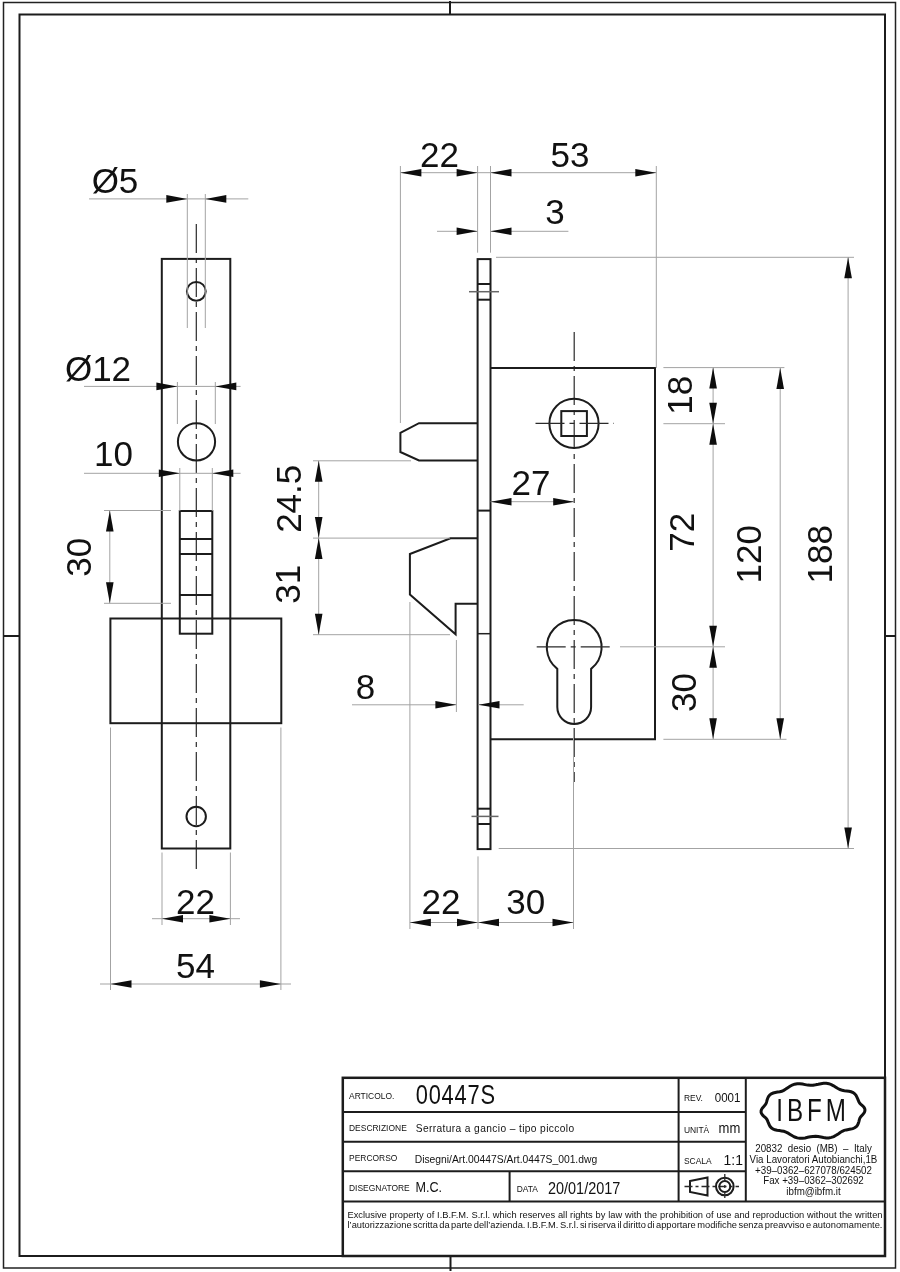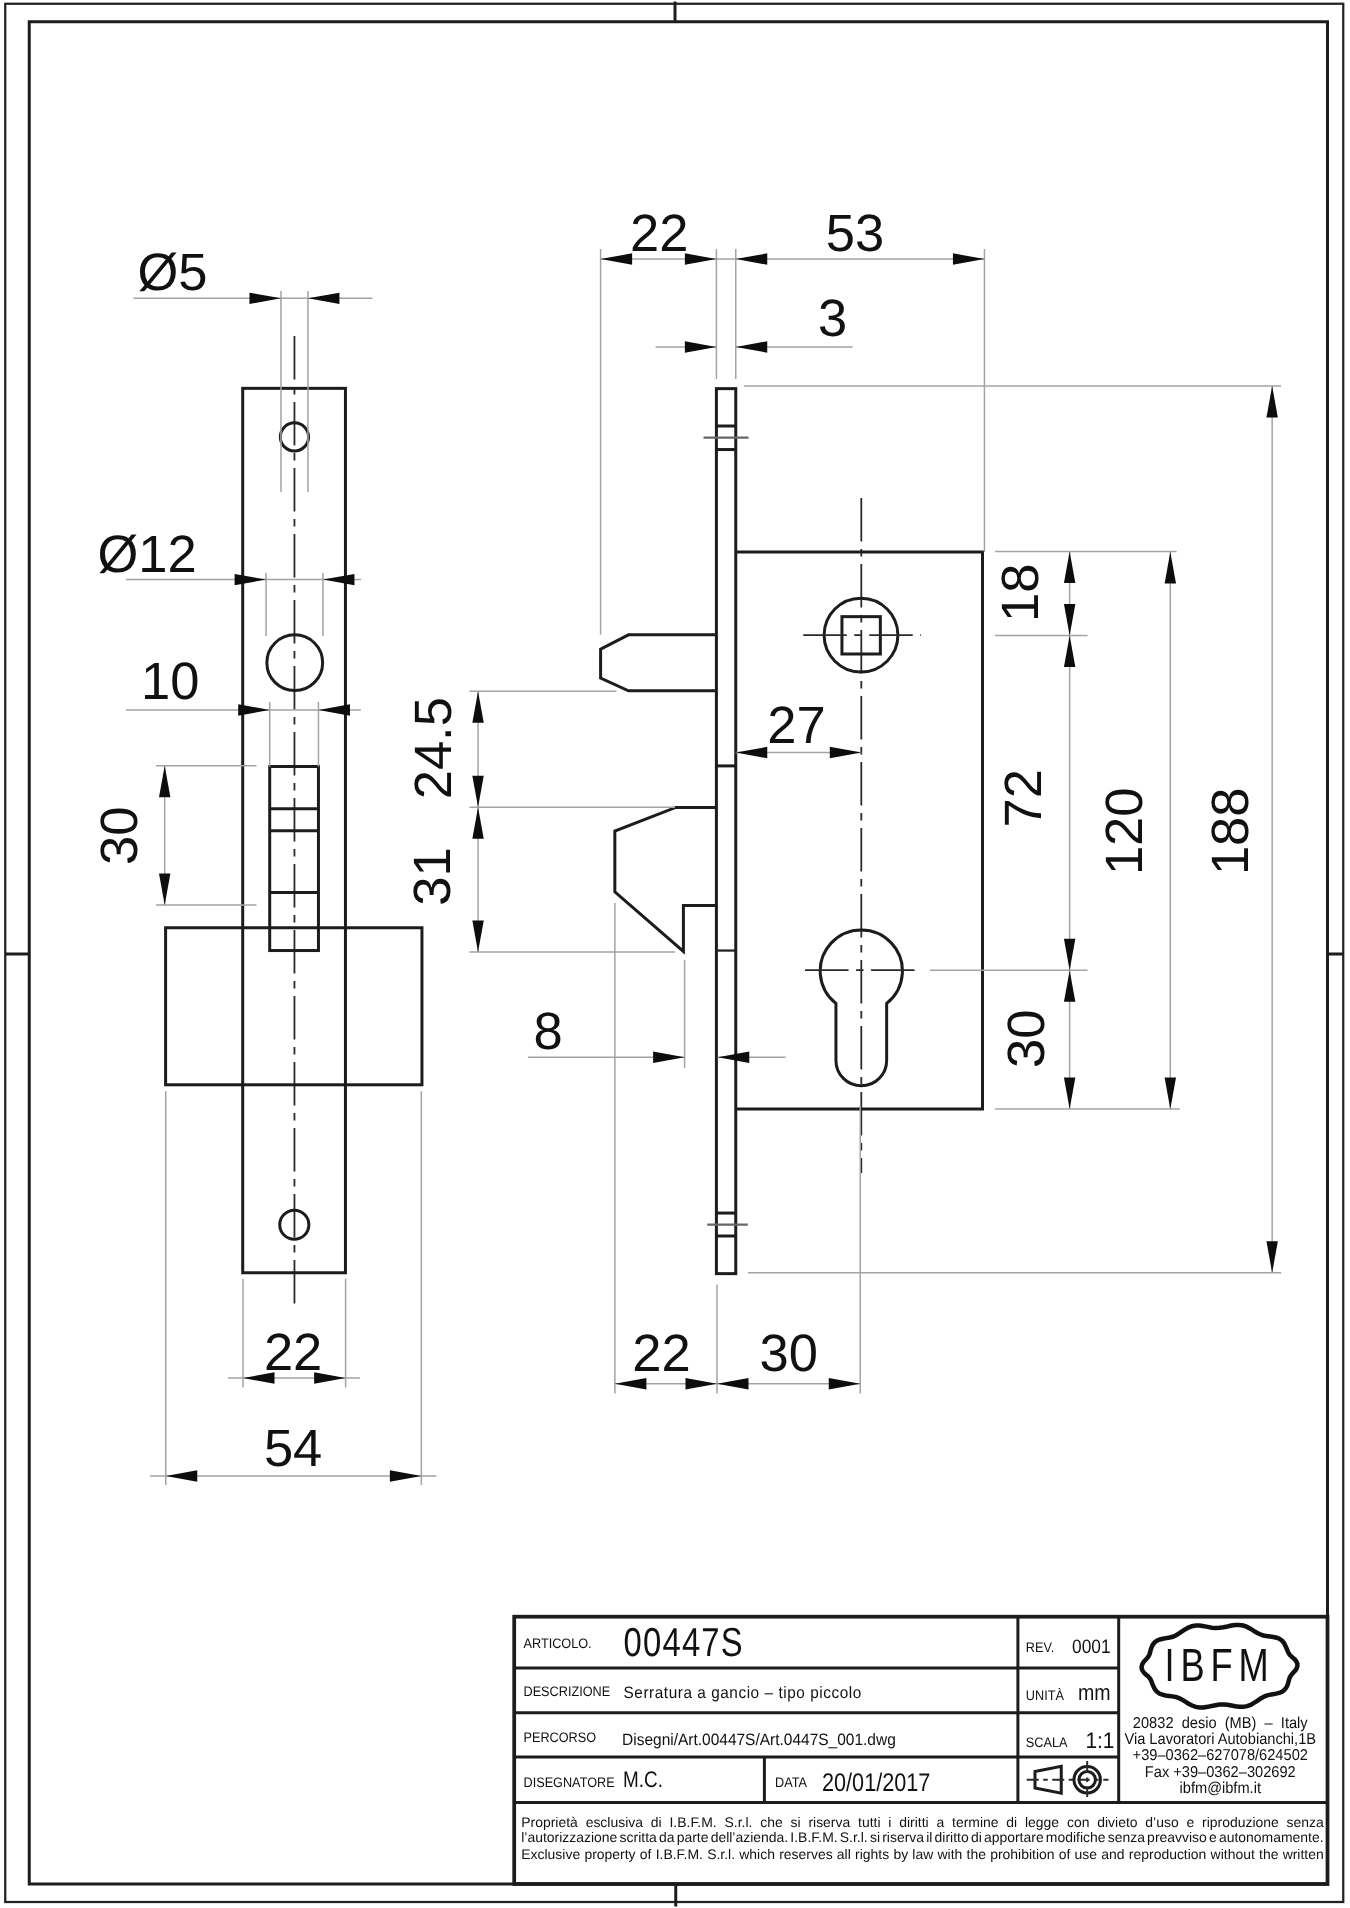--- a/index.html
+++ b/index.html
@@ -392,17 +392,16 @@
 <g>
         <text font-family="Liberation Sans,sans-serif" font-size="10.5" fill="#111" text-anchor="middle" transform="translate(813.5,1152.0) scale(0.93,1)">20832&nbsp;&nbsp;desio&nbsp;&nbsp;(MB)&nbsp;&nbsp;–&nbsp;&nbsp;Italy</text>
         <text font-family="Liberation Sans,sans-serif" font-size="10.5" fill="#111" text-anchor="middle" transform="translate(813.5,1162.8) scale(0.93,1)">Via Lavoratori Autobianchi,1B</text>
         <text font-family="Liberation Sans,sans-serif" font-size="10.5" fill="#111" text-anchor="middle" transform="translate(813.5,1173.6) scale(0.93,1)">+39–0362–627078/624502</text>
         <text font-family="Liberation Sans,sans-serif" font-size="10.5" fill="#111" text-anchor="middle" transform="translate(813.5,1184.4) scale(0.93,1)">Fax +39–0362–302692</text>
         <text font-family="Liberation Sans,sans-serif" font-size="10.5" fill="#111" text-anchor="middle" transform="translate(813.5,1195.2) scale(0.93,1)">ibfm@ibfm.it</text>
       </g>
 </svg>
 
 <div class="disc">
-<div style="word-spacing:2.62px">Proprietà esclusiva di I.B.F.M. S.r.l. che si riserva tutti i diritti a termine di legge con divieto d’uso e riproduzione senza</div>
+<div style="word-spacing:0.24px">Exclusive property of I.B.F.M. S.r.l. which reserves all rights by law with the prohibition of use and reproduction without the written</div>
 <div style="word-spacing:-1.12px">l’autorizzazione scritta da parte dell’azienda. I.B.F.M. S.r.l. si riserva il diritto di apportare modifiche senza preavviso e autonomamente.</div>
-<div style="word-spacing:0.24px">Exclusive property of I.B.F.M. S.r.l. which reserves all rights by law with the prohibition of use and reproduction without the written</div>
 </div>
 </div>
 
 </body></html>

